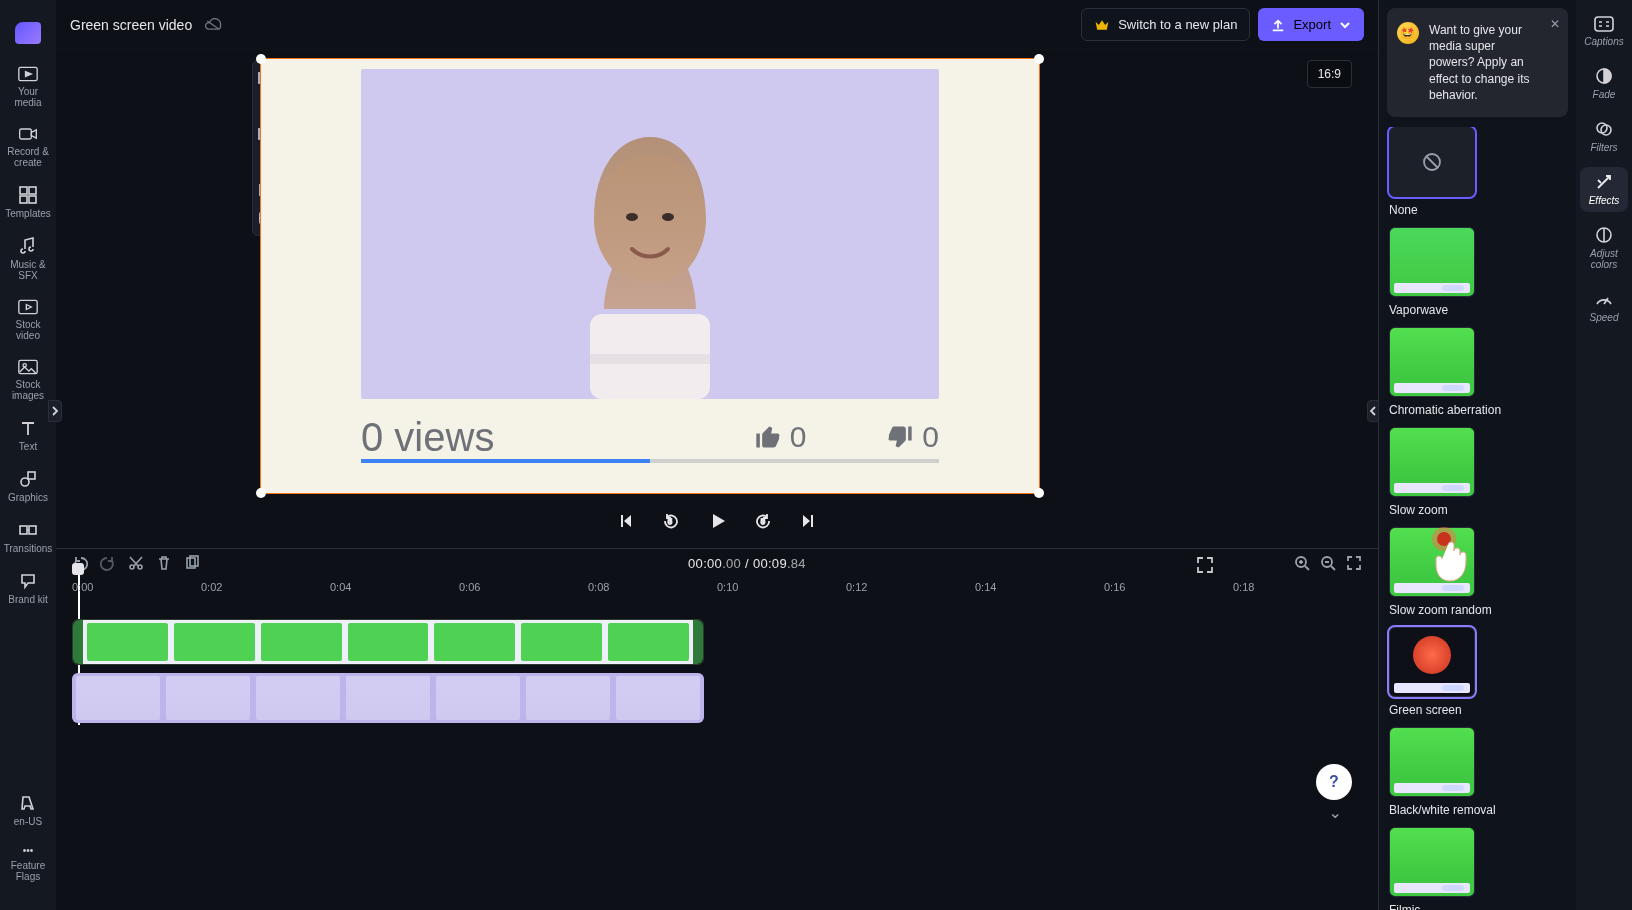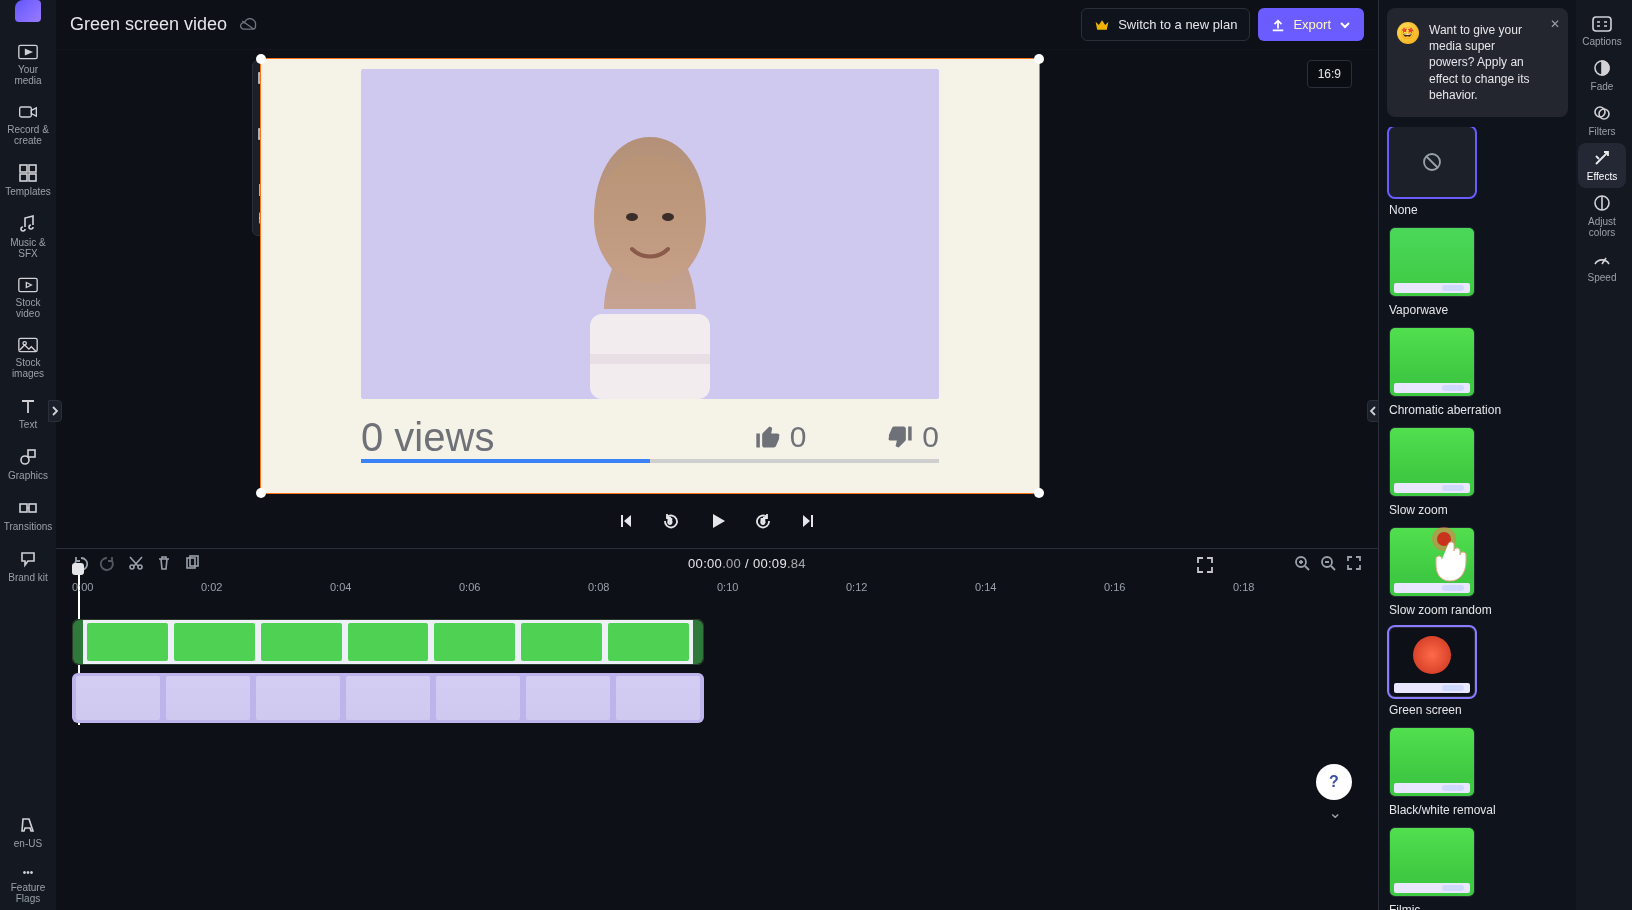--- a/index.html
+++ b/index.html
@@ -17,36 +17,36 @@
     --green3:#56dd53;
     --line:#2a2f3a;
     --blue:#4b7bff;
   }
   *{box-sizing:border-box;font-family:"Segoe UI", Arial, sans-serif;}
   html,body{margin:0;padding:0;background:var(--bg);color:var(--text);width:1632px;height:910px;overflow:hidden;}
   .app{display:grid;grid-template-columns:56px 1fr 198px 56px;grid-template-rows:50px 1fr;height:910px;width:1632px;}
   
   .header{grid-column:2/3;display:flex;align-items:center;justify-content:space-between;padding:0 14px;height:50px;border-bottom:1px solid rgba(255,255,255,0.02);}
   .header-left{display:flex;align-items:center;gap:12px;}
-  .title{font-size:18px;color:var(--text);}
+  .title{font-size:14px;color:var(--text);}
   .cloud{display:inline-flex;align-items:center;opacity:.7;}
   .header-right{display:flex;align-items:center;gap:8px;}
   .btn{display:inline-flex;align-items:center;gap:8px;border-radius:6px;border:1px solid var(--line);background:var(--panel2);color:var(--text);padding:8px 12px;font-size:13px;cursor:pointer;}
   .btn .icon{display:inline-flex;}
   .btn-crown{background:#0f131b;}
-  .btn-export{background:var(--accent);border-color:transparent;color:#fef9c3;}
+  .btn-export{background:var(--accent);border-color:transparent;color:#000000;}
   
-  .rail-left{grid-column:1/2;grid-row:1/3;background:var(--panel);display:flex;flex-direction:column;align-items:center;gap:6px;padding:0 4px;}
+  .rail-left{grid-column:1/2;grid-row:1/3;background:var(--panel);display:flex;flex-direction:column;align-items:center;gap:6px;padding:22px 4px;}
   .logo{width:26px;height:22px;border-radius:4px;background:linear-gradient(135deg,#6456ff,#9a7bff);margin-bottom:10px;border-top-left-radius:8px;}
   .rail-item{display:flex;flex-direction:column;align-items:center;justify-content:center;width:48px;color:var(--muted);font-size:10px;text-align:center;gap:4px;padding:6px 0;cursor:pointer;}
   .rail-item .icon{color:var(--text);opacity:.9}
   .rail-spacer{flex:1}
   .rail-expand{position:absolute;left:48px;top:400px;width:14px;height:22px;background:var(--panel2);display:flex;align-items:center;justify-content:center;border-radius:0 4px 4px 0;border:1px solid var(--line);}
   
-  .rail-right{grid-column:4/5;grid-row:1/3;background:var(--panel);display:flex;flex-direction:column;padding:10px 2px;}
+  .rail-right{grid-column:4/5;grid-row:1/3;background:var(--panel);display:flex;flex-direction:column;align-items:center;gap:8px;padding:10px 2px;font-style:italic;}
   .rail-right .rail-item{width:48px}
   .rail-right .active{background:var(--panel3);border-radius:8px;color:#fff}
   
   .effects{grid-column:3/4;grid-row:1/3;background:#0f131b;display:flex;flex-direction:column;border-left:1px solid var(--line);position:relative;}
   .tip{margin:8px 8px 10px 8px;background:#23262f;border-radius:8px;position:relative;padding:14px 30px 14px 42px;color:var(--text);font-size:12px;line-height:1.35;}
   .tip .emoji{position:absolute;left:10px;top:14px;width:22px;height:22px;border-radius:50%;background:radial-gradient(circle at 35% 35%,#ffde59,#f3a712);display:flex;align-items:center;justify-content:center;color:#5d3a00;}
   .tip .close{position:absolute;right:8px;top:8px;color:var(--muted);cursor:pointer}
   .eff-grid{overflow:auto;padding:0 6px 12px 10px;}
   .eff-grid::-webkit-scrollbar{width:8px}
   .eff-grid::-webkit-scrollbar-thumb{background:#2a2f3a;border-radius:8px}

